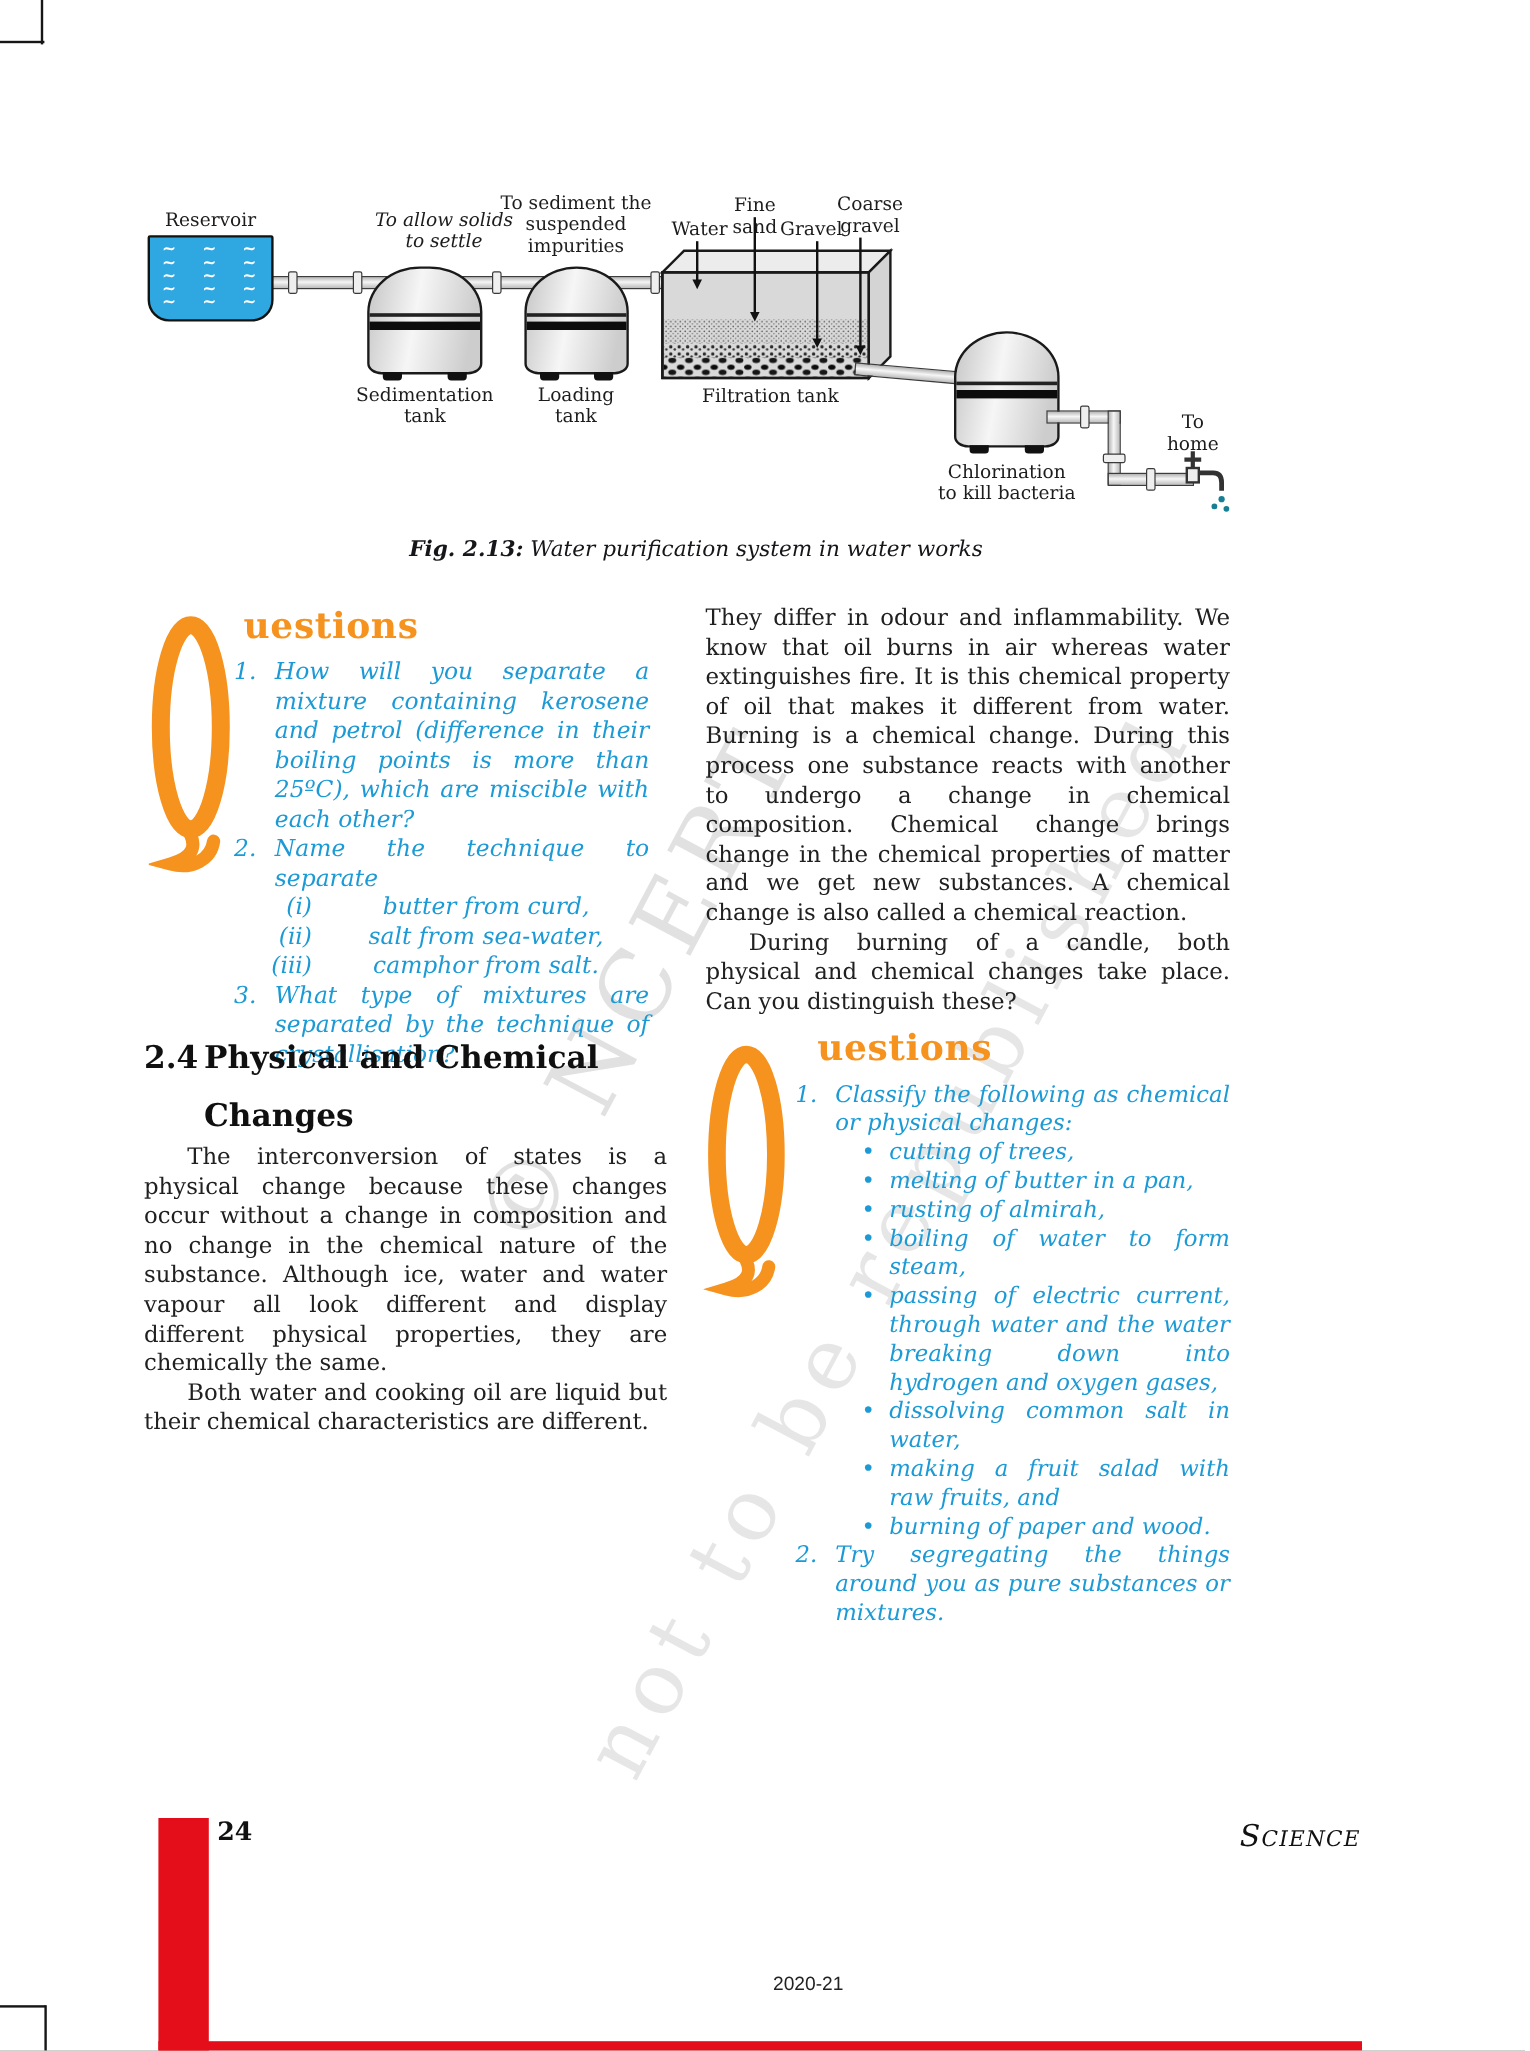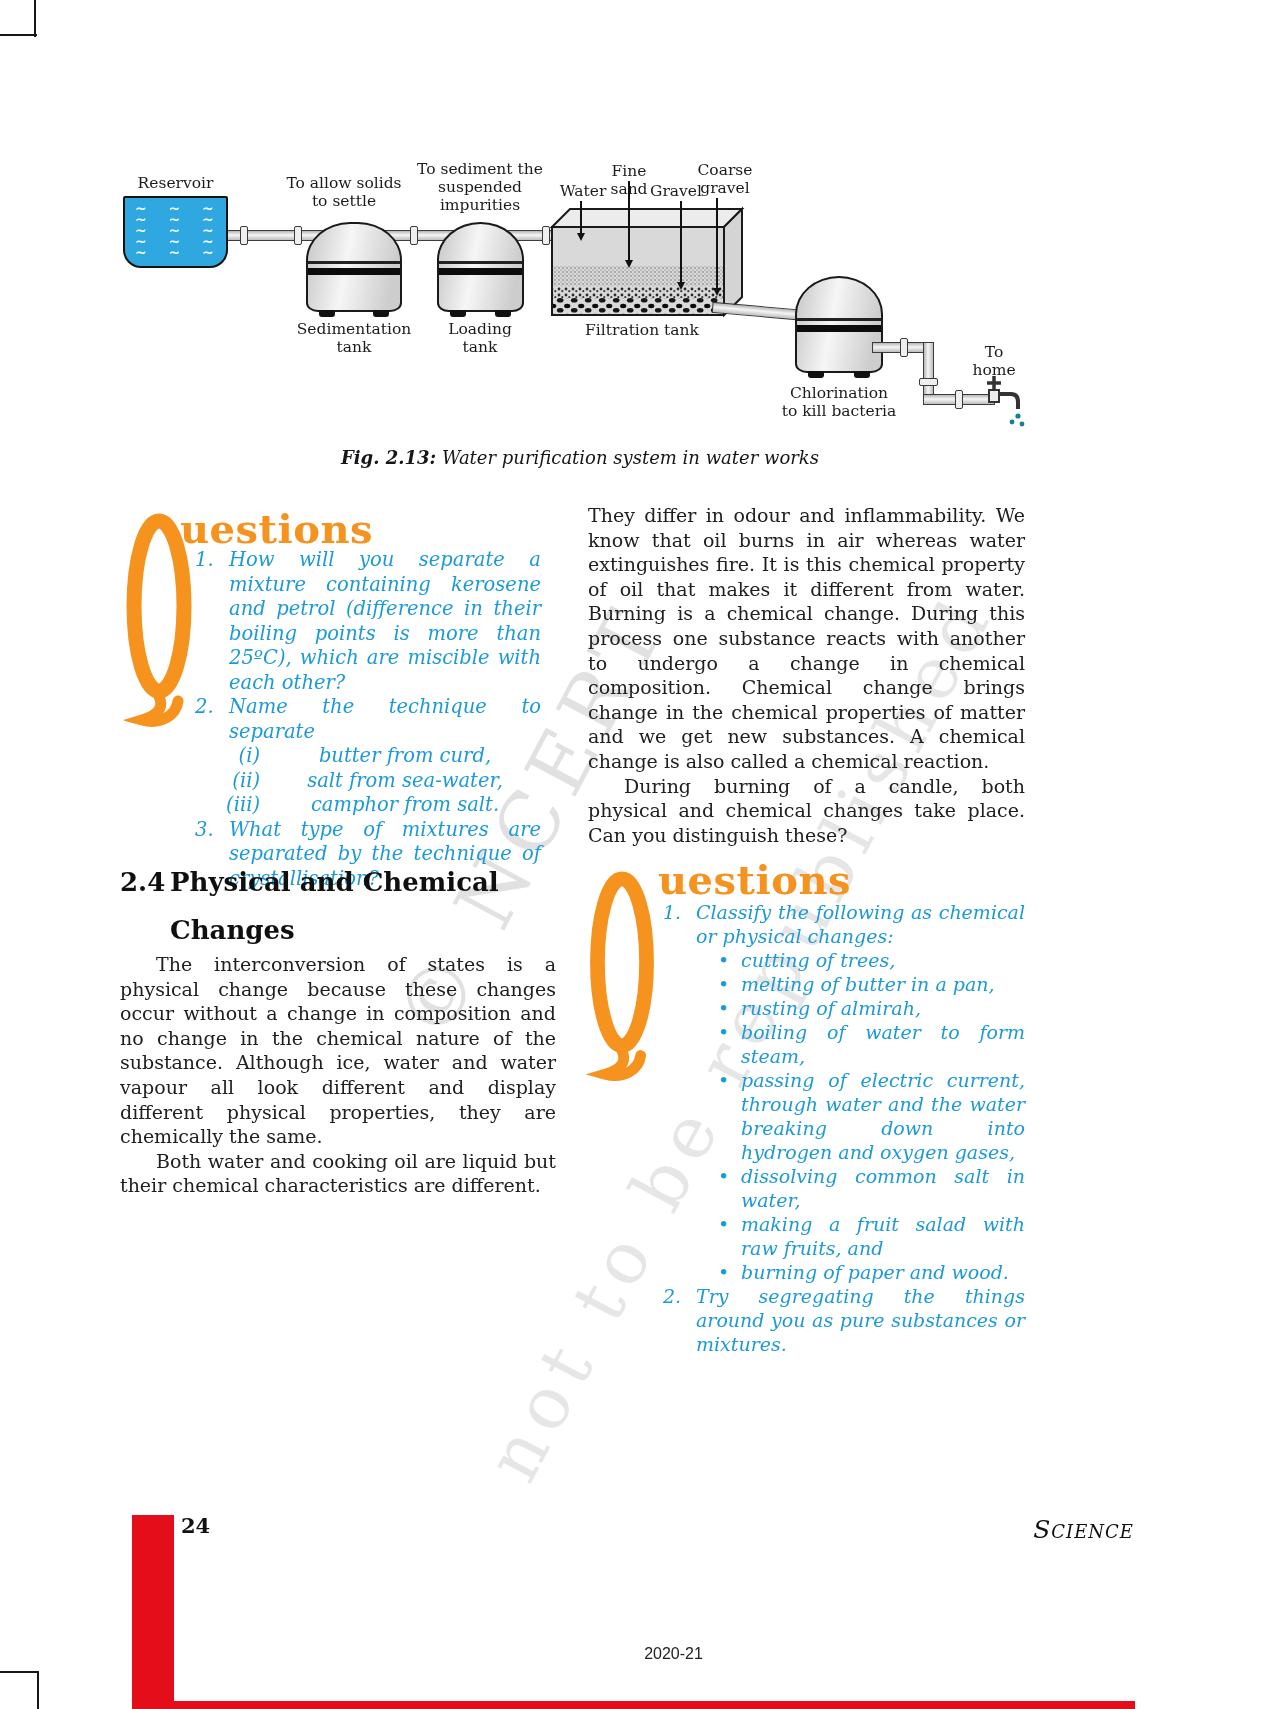--- a/index.html
+++ b/index.html
@@ -31,21 +31,21 @@
   .ft{position:absolute;bottom:-7px;width:16px;height:7px;background:#111;border-radius:0 0 3px 3px;}
   .ft.l{left:11px}.ft.r{right:11px}
   .arr{position:absolute;width:2px;background:#111;}
   .arr::after{content:"";position:absolute;bottom:-7px;left:-3.5px;border:4.5px solid transparent;border-top:8px solid #111;}
 
   
   .caption{position:absolute;left:300px;top:447px;width:560px;text-align:center;font-size:18px;font-style:italic;color:#16161a;}
   .caption b{font-weight:bold;text-align:center;}
 
   
-  .qhead{position:absolute;font-size:40px;font-weight:bold;color:#F6921E;letter-spacing:.5px;}
+  .qhead{position:absolute;font-size:30px;font-weight:bold;color:#F6921E;letter-spacing:.5px;margin-left:23px;}
   .qtext{color:#1C9AD6;font-style:italic;}
   .qlist{position:absolute;font-size:19.5px;line-height:24.5px;}
   .qitem{display:flex;}
   .qnum{flex:none;width:34px;}
   .qbody{flex:1;text-align:justify;}
   .qsub .qnum{width:74px;text-align:right;padding-right:9px;box-sizing:border-box;}
   .qsub .qbody{text-align:center;}
   .qlist2{position:absolute;font-size:19px;line-height:24px;}
   .qbul{display:flex;margin-left:55px;}
   .qbul .dot{flex:none;width:23px;}
@@ -91,21 +91,21 @@
     <div class="ring" style="left:410px;top:226px;width:8px;height:19px;"></div>
     <div class="ring" style="left:542px;top:226px;width:8px;height:19px;"></div>
 
     <div class="reservoir"></div>
     <div class="dlabel" style="left:123px;top:174px;width:105px;">Reservoir</div>
 
     <div class="tank" style="left:306px;top:222px;width:96px;height:90px;">
       <div class="ft l"></div>
         <div class="ft r"></div>
     </div>
-    <div class="dlabel" style="left:272px;top:174px;width:144px;">To allow solids
+    <div class="dlabel" style="left:298px;top:174px;width:144px;font-style:italic;">To allow solids
 to settle</div>
     <div class="dlabel" style="left:282px;top:320px;width:144px;">Sedimentation
 tank</div>
 
     <div class="tank" style="left:437px;top:222px;width:87px;height:90px;">
       <div class="ft l"></div>
         <div class="ft r"></div>
     </div>
     <div class="dlabel" style="left:412px;top:160px;width:136px;">To sediment the
 suspended

